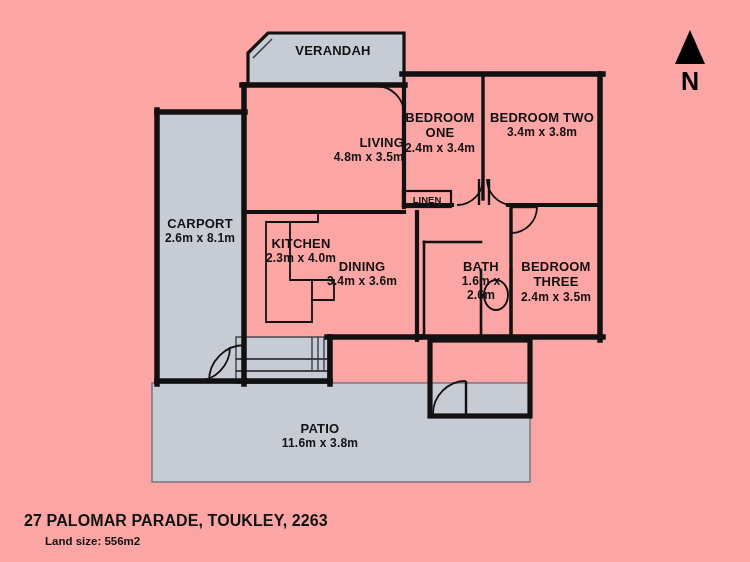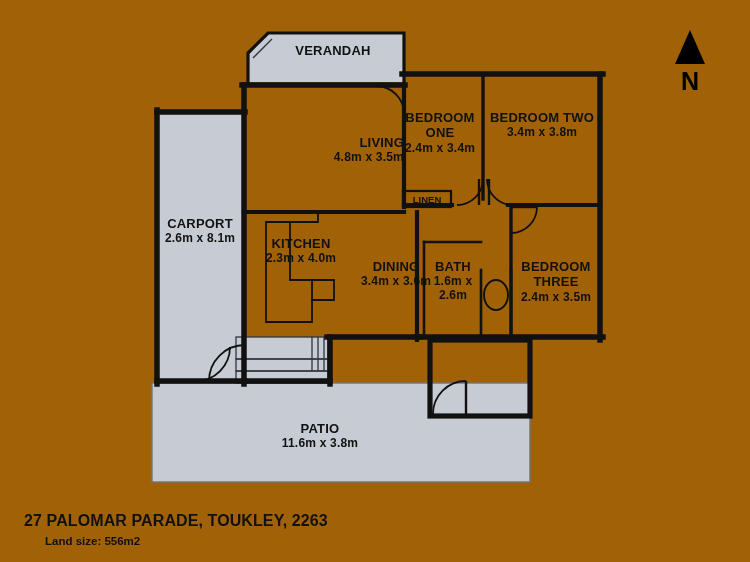--- a/index.html
+++ b/index.html
@@ -4,21 +4,21 @@
 <style>
   html, body {
     margin: 0;
     padding: 0;
     background: #ffffff;
   }
   #page {
     position: relative;
     width: 750px;
     height: 562px;
-    background: #a16207;
+    background: #fca5a5;
     font-family: "Liberation Sans", sans-serif;
     overflow: hidden;
   }
   #plan-svg {
     position: absolute;
     left: 0;
     top: 0;
     width: 750px;
     height: 562px;
   }
@@ -224,26 +224,26 @@
   <div class="rlabel" style="left:150px; top:216px; width:100px;">
     <span class="rname">CARPORT</span>
     <span class="rdim">2.6m x 8.1m</span>
   </div>
 
   <div class="rlabel" style="left:246px; top:236px; width:110px;">
     <span class="rname">KITCHEN</span>
     <span class="rdim">2.3m x 4.0m</span>
   </div>
 
-  <div class="rlabel" style="left:346px; top:259px; width:100px;">
+  <div class="rlabel" style="left:312px; top:259px; width:100px;">
     <span class="rname">DINING</span>
     <span class="rdim">3.4m x 3.6m</span>
   </div>
 
-  <div class="rlabel wrapped" style="left:424px; top:259px; width:58px;">
+  <div class="rlabel wrapped" style="left:424px; top:259px; width:58px;padding-left:28px;">
     <span class="rname">BATH</span>
     <span class="rdim" style="white-space:normal;">1.6m x 2.6m</span>
   </div>
 
   <div class="rlabel wrapped" style="left:508px; top:259px; width:96px;">
     <span class="rname" style="white-space:normal;">BEDROOM THREE</span>
     <span class="rdim">2.4m x 3.5m</span>
   </div>
 
 

